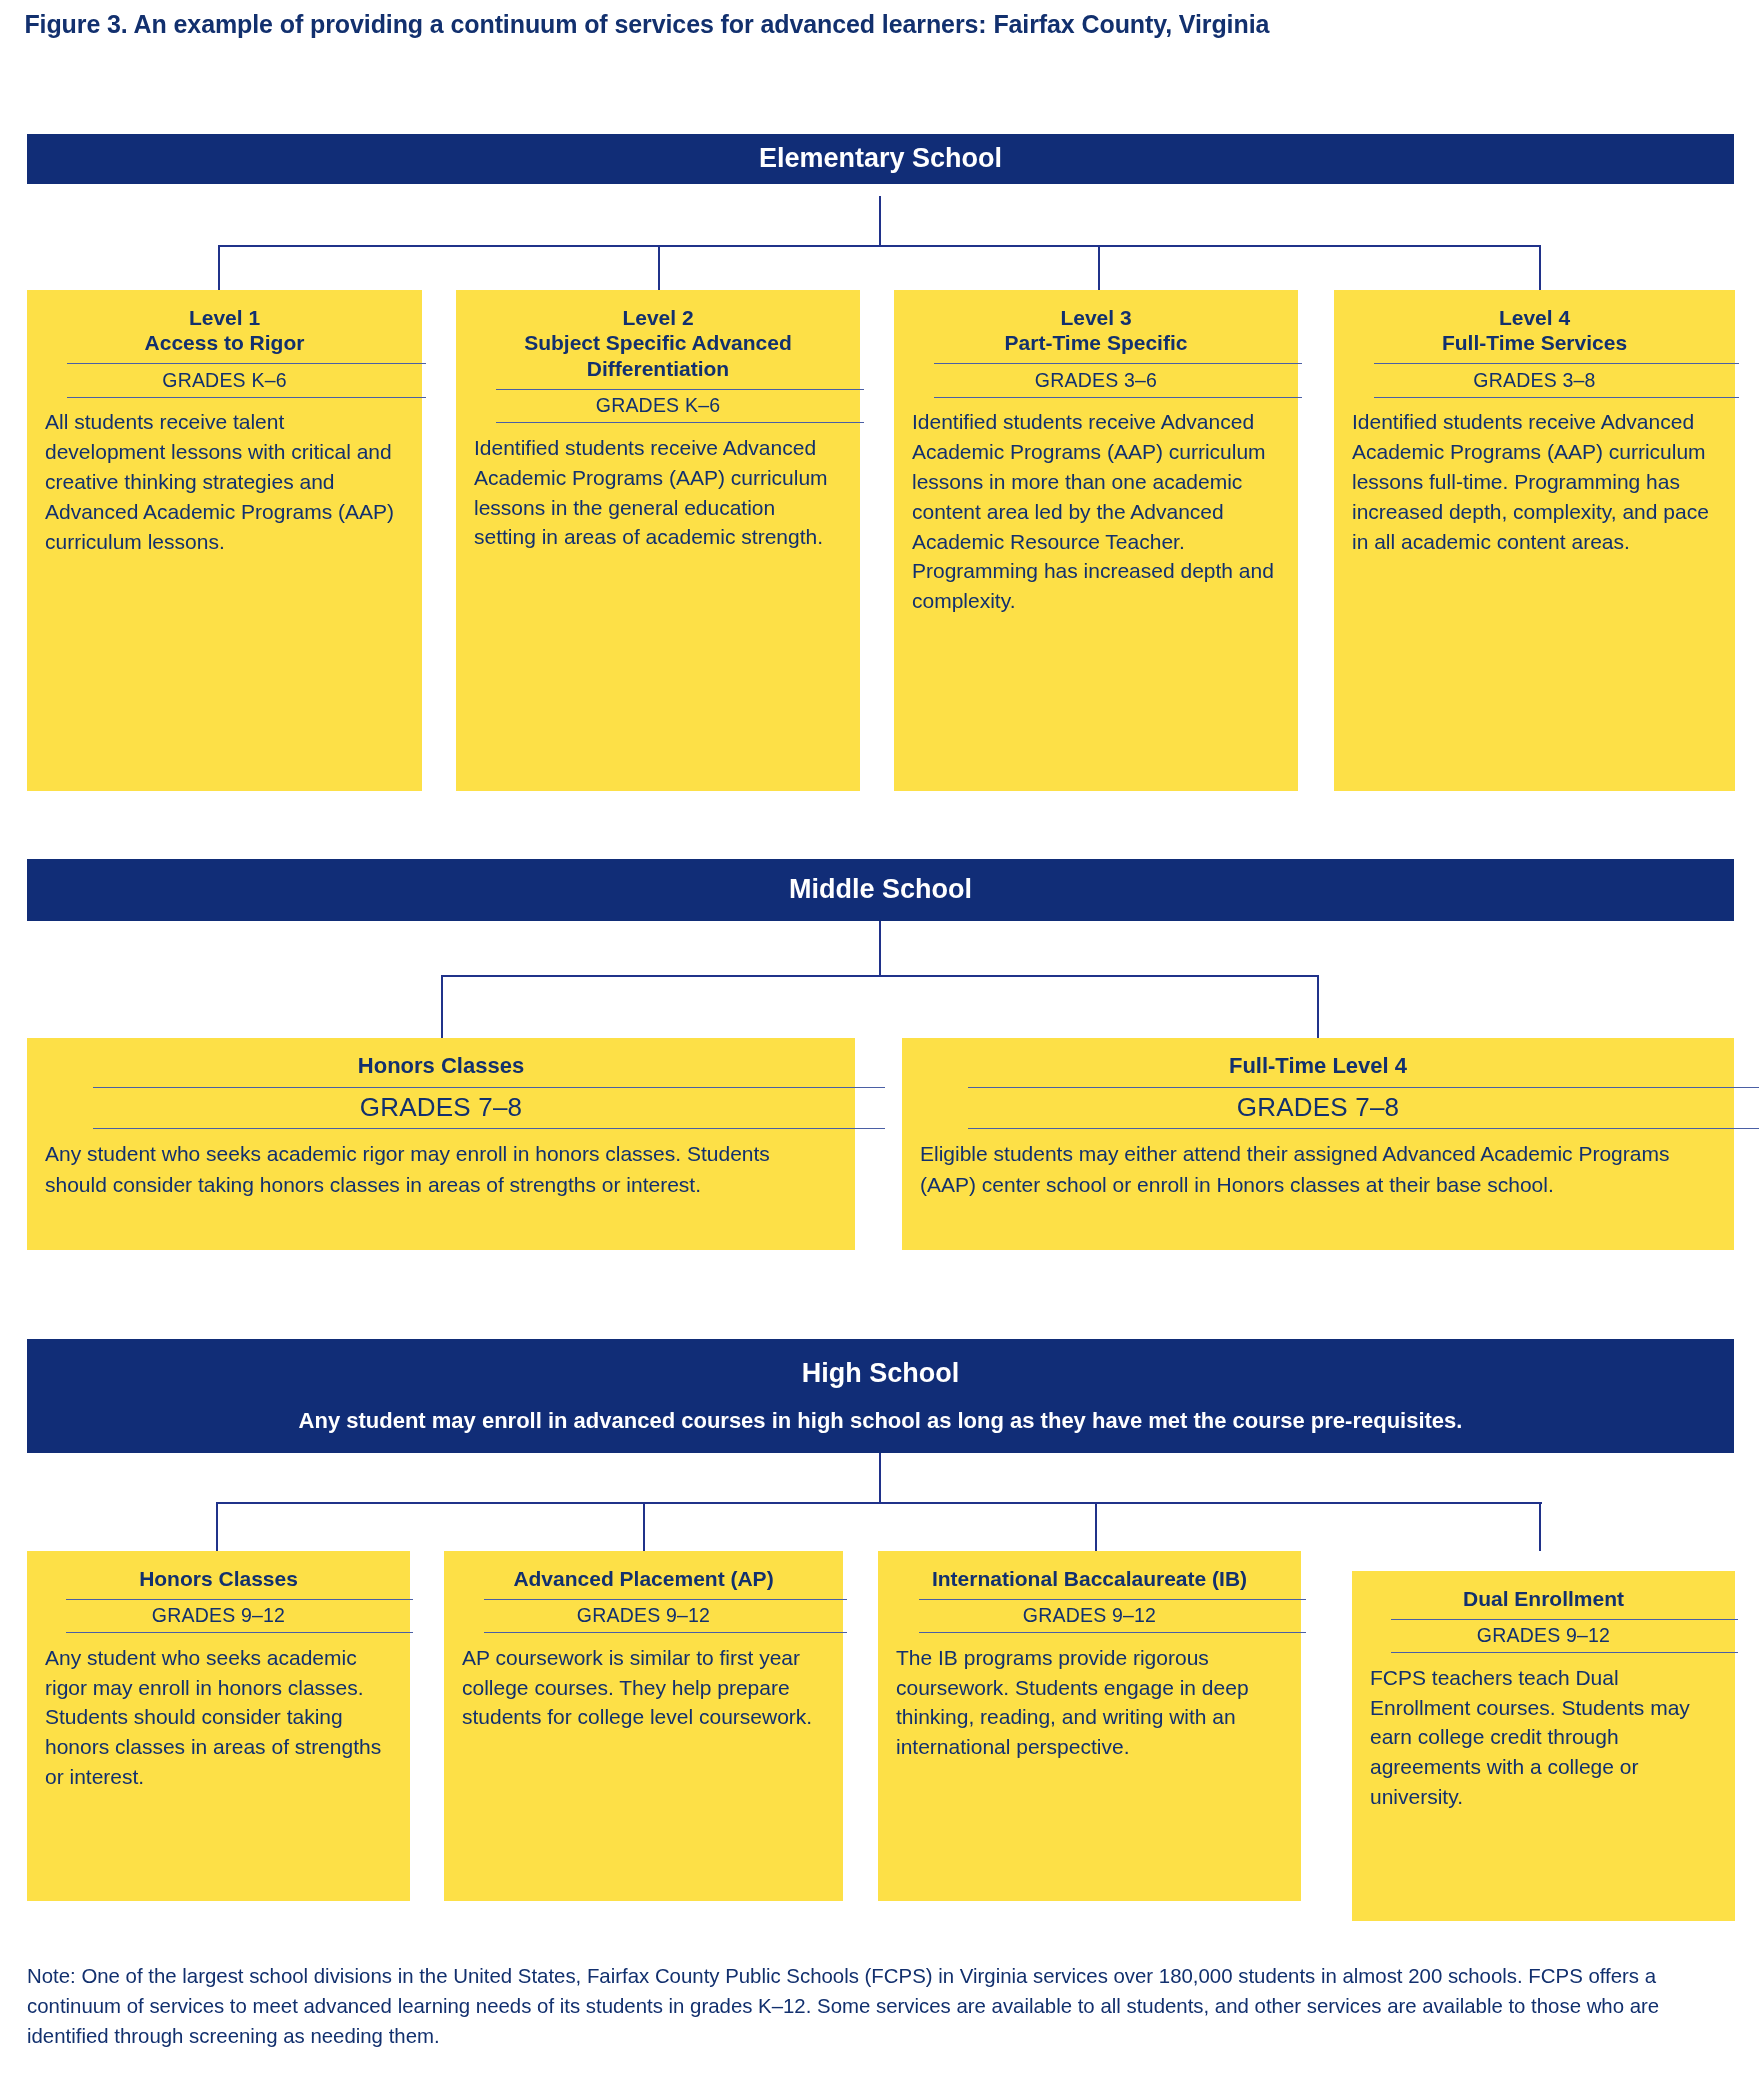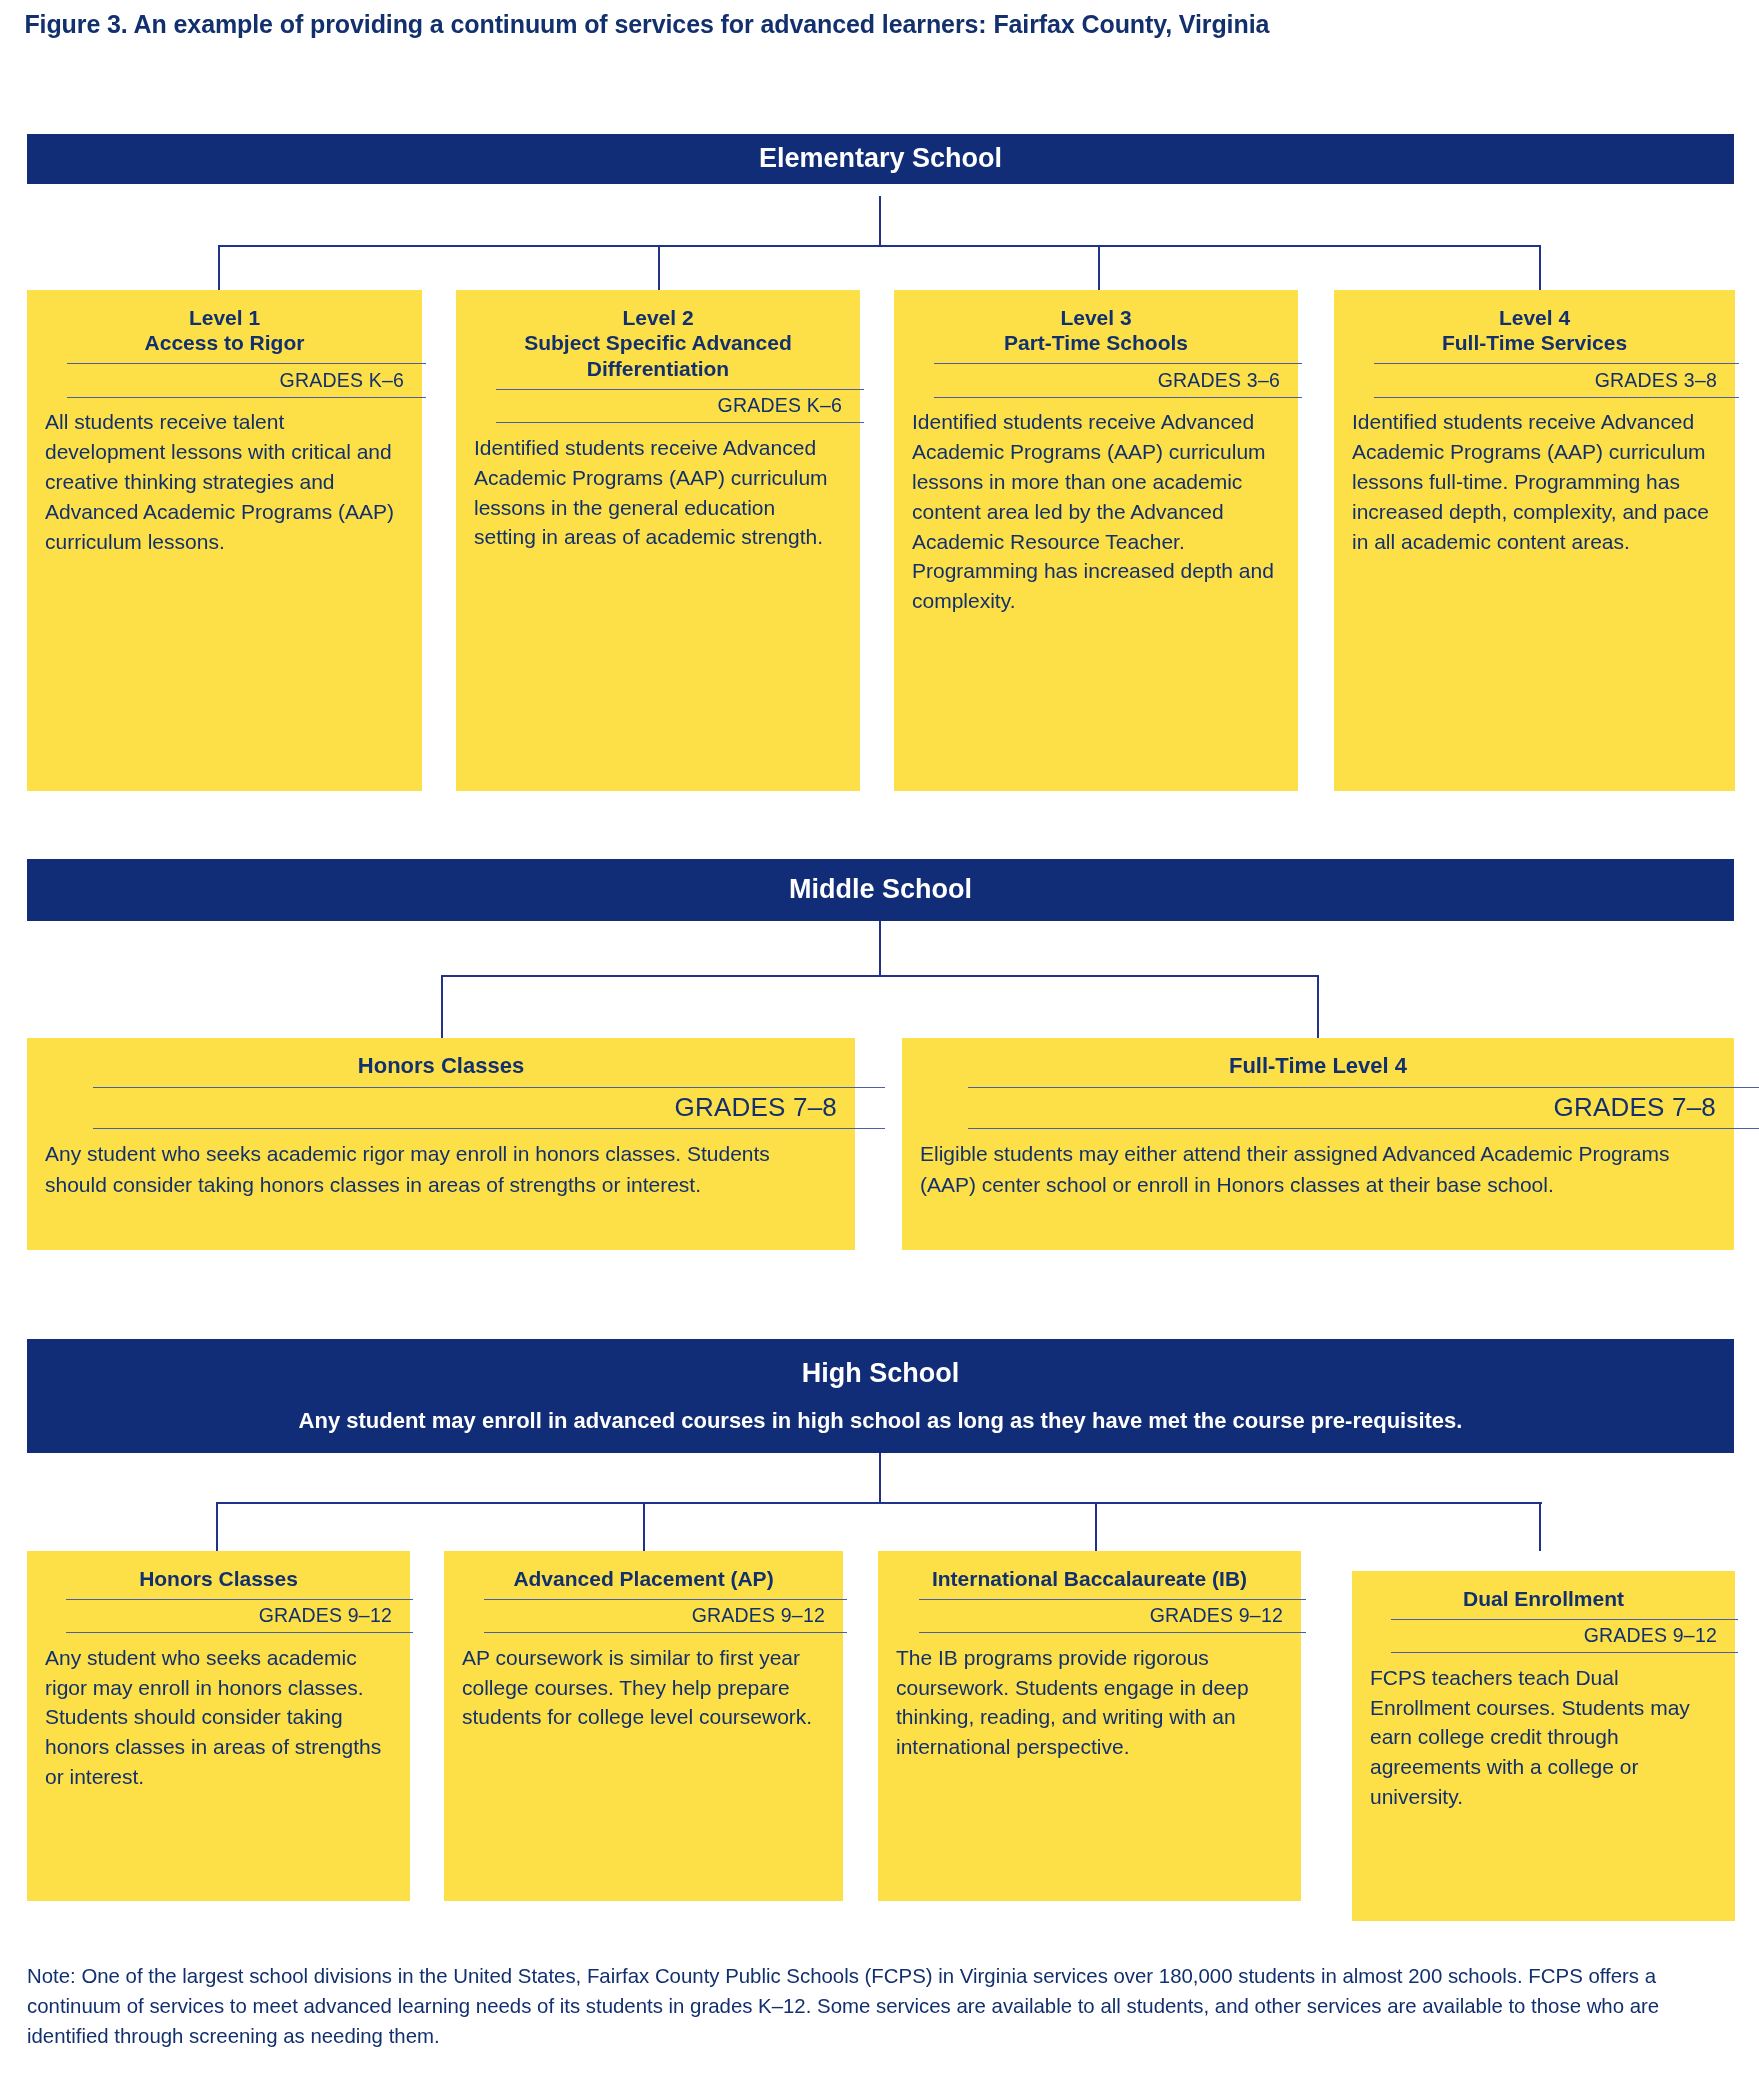--- a/index.html
+++ b/index.html
@@ -44,21 +44,21 @@
     box-sizing:border-box;
     padding:14.7px 18px 16.3px 18px;
   }
   .card-title{
     font-size:21px;font-weight:bold;text-align:center;line-height:1.22;
     color:#12306e;
   }
   .rule-wrap{margin-top:7.3px;}
   .rule{height:0.8px;background:#4a5fa5;width:100%;}
   .grades{
-    font-size:19.5px;text-align:right;color:#12306e;
+    font-size:19.5px;text-align:center;color:#12306e;
     padding:5.7px 0 5.7px 0;line-height:1.1;letter-spacing:0.2px;
   }
   .body-text{
     font-size:21px;line-height:1.42;color:#12306e;margin-top:9.8px;
   }
   .card.wide .card-title{font-size:22px;}
   .card.wide .grades{font-size:26px;}
   .card.wide .body-text{font-size:21px;line-height:1.48;}
 
   
@@ -105,21 +105,21 @@
     <div class="rule-wrap">
       <div class="rule rule-inset"></div>
       <div class="grades">GRADES K–6</div>
       <div class="rule rule-inset"></div>
     </div>
     <div class="body-text">Identified students receive Advanced Academic Programs (AAP) curriculum lessons in the general education setting in areas of academic strength.</div>
   </div>
 
   <div class="card" style="left:894px;top:290px;width:404px;height:501px;">
     <div class="card-title">Level 3</div>
-    <div class="card-title">Part-Time Schools</div>
+    <div class="card-title">Part-Time Specific</div>
     <div class="rule-wrap">
       <div class="rule rule-inset"></div>
       <div class="grades">GRADES 3–6</div>
       <div class="rule rule-inset"></div>
     </div>
     <div class="body-text">Identified students receive Advanced Academic Programs (AAP) curriculum lessons in more than one academic content area led by the Advanced Academic Resource Teacher. Programming has increased depth and complexity.</div>
   </div>
 
   <div class="card" style="left:1334px;top:290px;width:401px;height:501px;">
     <div class="card-title">Level 4</div>

